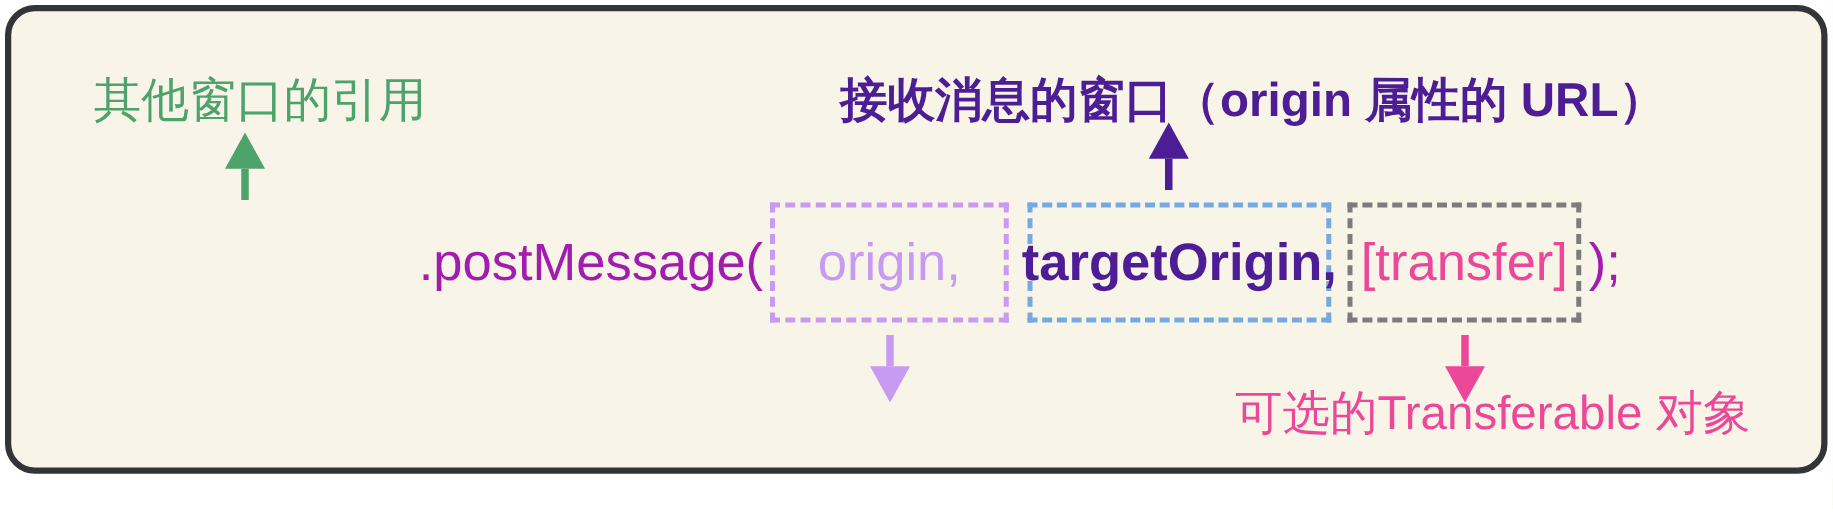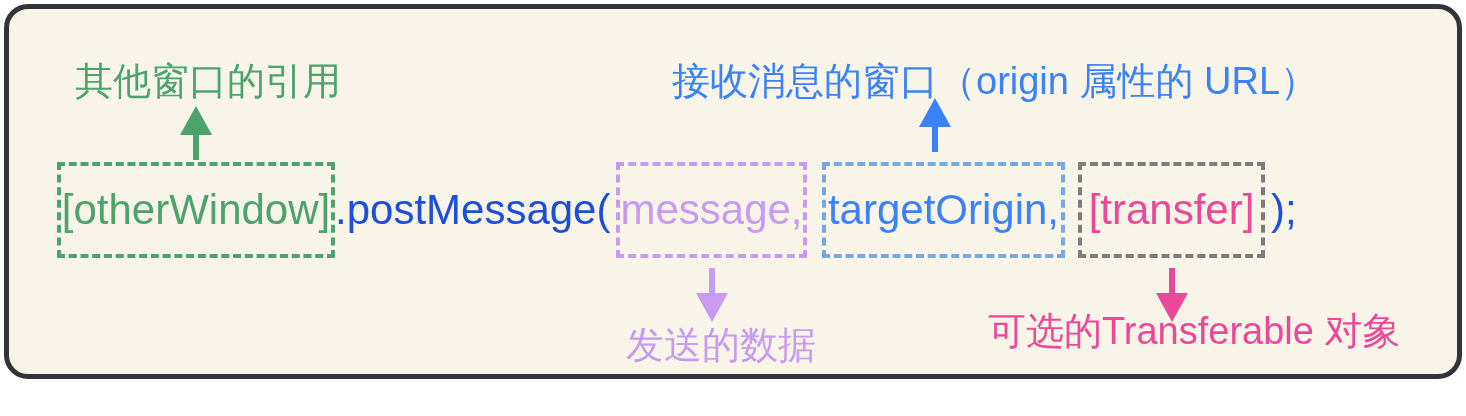--- a/index.html
+++ b/index.html
@@ -35,21 +35,21 @@
     font-size: 42px;
     white-space: nowrap;
     line-height: 1;
   }
   .codetext {
     position: absolute;
     top: 162px;
     height: 96px;
     line-height: 96px;
     font-size: 42px;
-    color: #1d4ed8;
+    color: #a21caf;
     white-space: nowrap;
   }
   .anno-label {
     position: absolute;
     font-size: 38px;
     line-height: 1.25;
     white-space: nowrap;
   }
   .arrow {
     position: absolute;
@@ -70,21 +70,21 @@
     border-right: 16px solid transparent;
     border-top: 29px solid currentColor;
   }
   .arrow .stem {
     width: 6px;
     height: 25px;
     background: currentColor;
   }
   .green  { color: #4CA36C; border-color: #4CA36C; }
   .purple { color: #C89BF2; border-color: #C89BF2; }
-  .blue   { color: #3b82f6; border-color: #74A9E2; }
+  .blue   { color: #4c1d95; border-color: #74A9E2; font-weight: bold; }
   .gray   { color: #ec4899; border-color: #7C7C7C; }
 </style>
 </head>
 <body>
 
 <div class="page">
   <div class="panel"></div>
 
   <div class="anno-label green" style="left:75px; top:58px;">其他窗口的引用</div>
 
@@ -93,28 +93,25 @@
   <div class="arrow green" style="left:179px; top:106px;">
     <div class="head-up"></div>
     <div class="stem"></div>
   </div>
 
   <div class="arrow blue" style="left:918px; top:98px;">
     <div class="head-up"></div>
     <div class="stem"></div>
   </div>
 
-  <div class="codebox green" style="left:57px; width:278px;">
-    <span>[otherWindow]</span>
-  </div>
 
   <div class="codetext" style="left:335px;">.postMessage(</div>
 
   <div class="codebox purple" style="left:616px; width:191px;">
-    <span>message,</span>
+    <span>origin,</span>
   </div>
 
   <div class="codebox blue" style="left:822px; width:243px;text-align:center;">
     <span>targetOrigin,</span>
   </div>
 
   <div class="codebox gray" style="left:1078px; width:187px;">
     <span>[transfer]</span>
   </div>
 
@@ -123,16 +120,15 @@
   <div class="arrow purple" style="left:695px; top:268px;">
     <div class="stem"></div>
     <div class="head-down"></div>
   </div>
 
   <div class="arrow gray" style="left:1155px; top:268px;">
     <div class="stem"></div>
     <div class="head-down"></div>
   </div>
 
-  <div class="anno-label purple" style="left:626px; top:322px;">发送的数据</div>
 
   <div class="anno-label gray" style="left:988px; top:308px;">可选的Transferable 对象</div>
 </div>
 
 </body></html>

